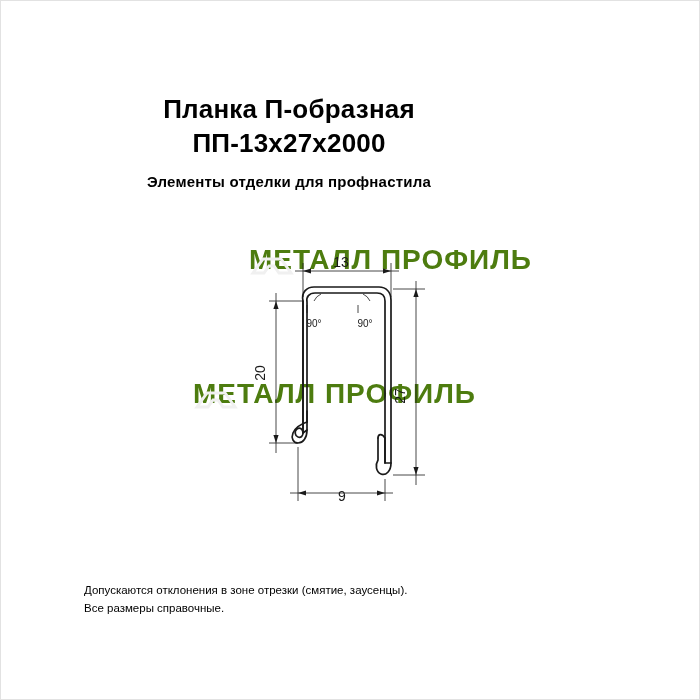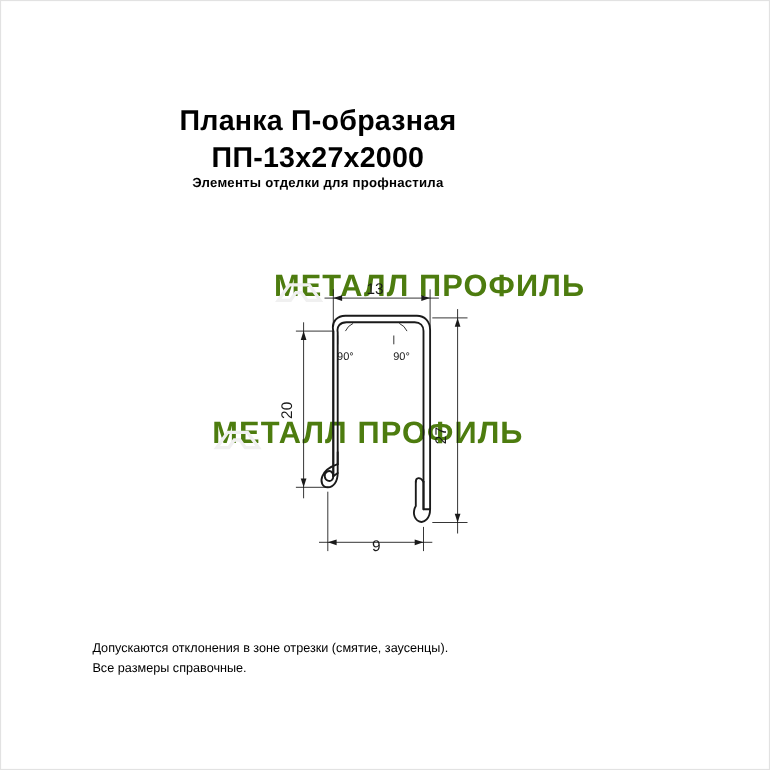--- a/index.html
+++ b/index.html
@@ -38,22 +38,23 @@
   }
   .title-line2 {
     font-size: 26px;
     font-weight: bold;
     letter-spacing: 0.2px;
     line-height: 32px;
     margin-top: 2px;
     text-align: center;
   }
   .subtitle {
-    font-size: 12px;
+    font-size: 15px;
     font-weight: bold;
+    margin-top: 14px;
     letter-spacing: 0.2px;
   }
   .drawing {
     position: absolute;
     left: 0;
     top: 0;
     width: 700px;
     height: 700px;
   }
   .footer {

